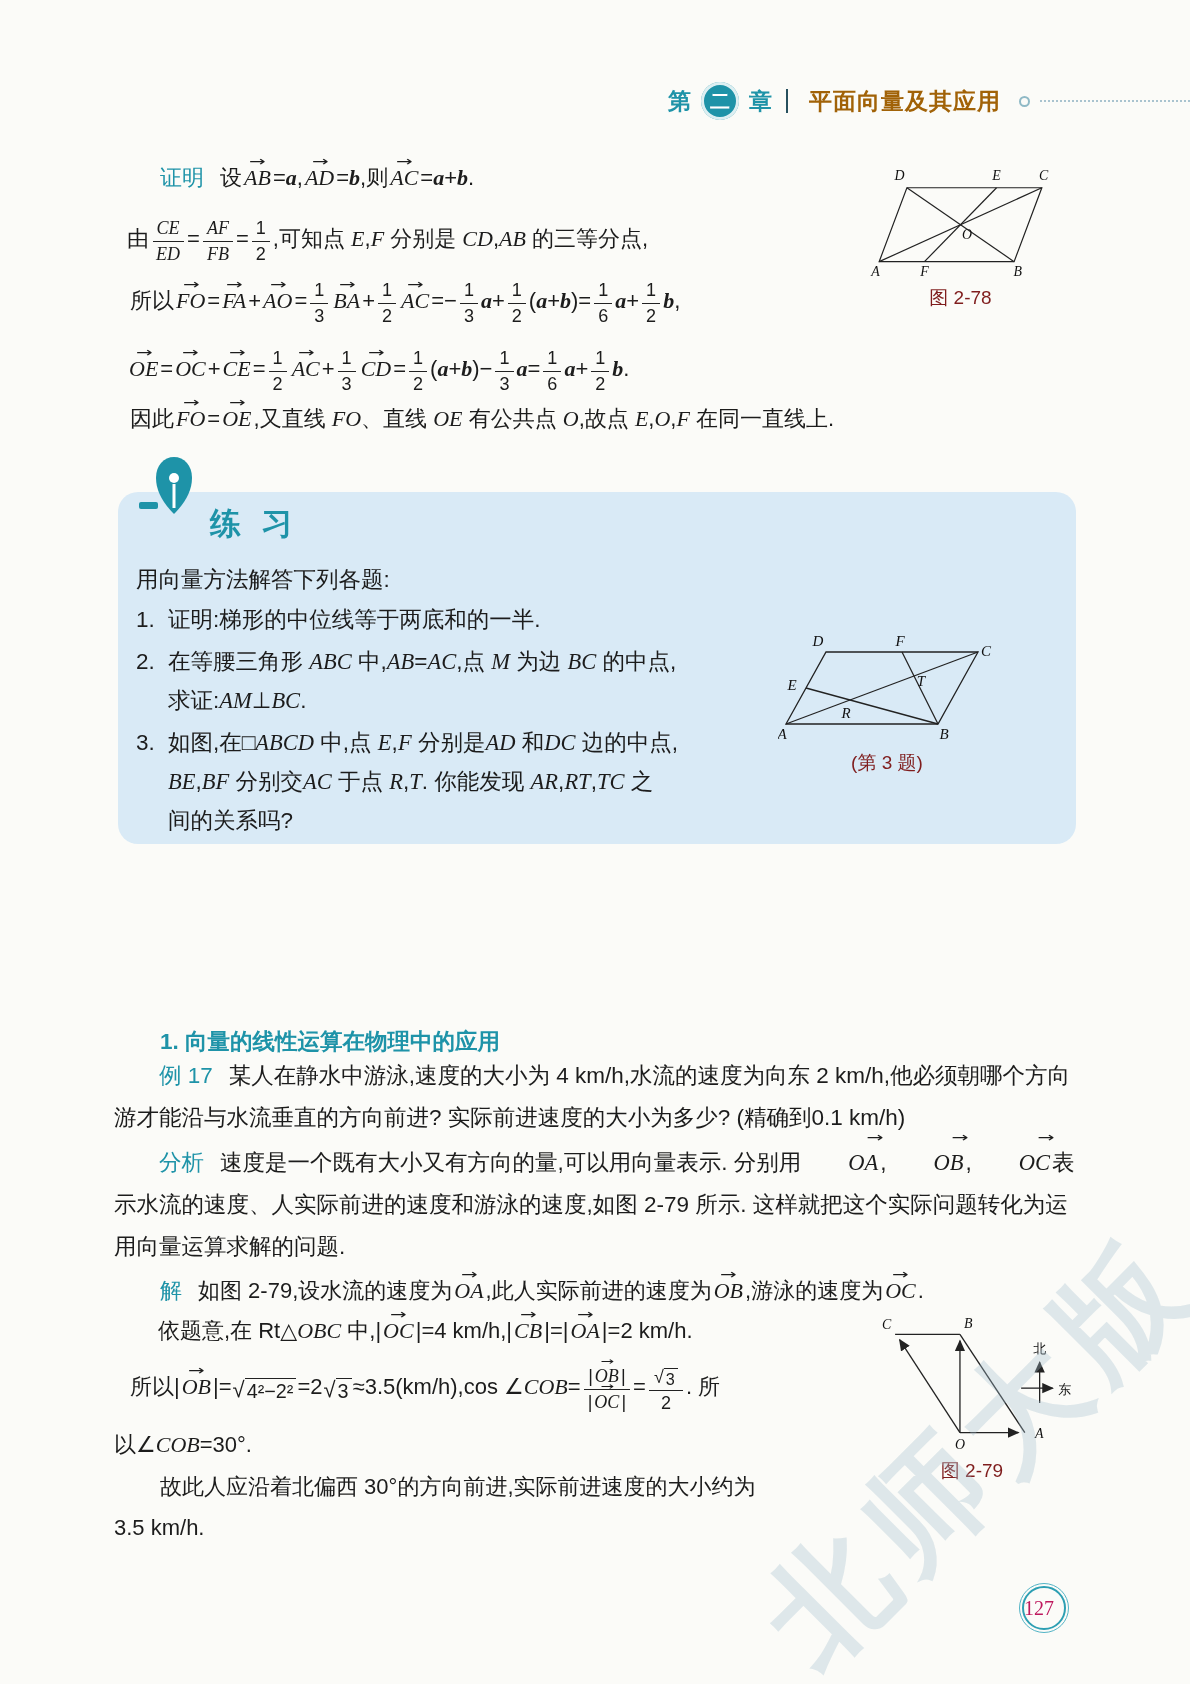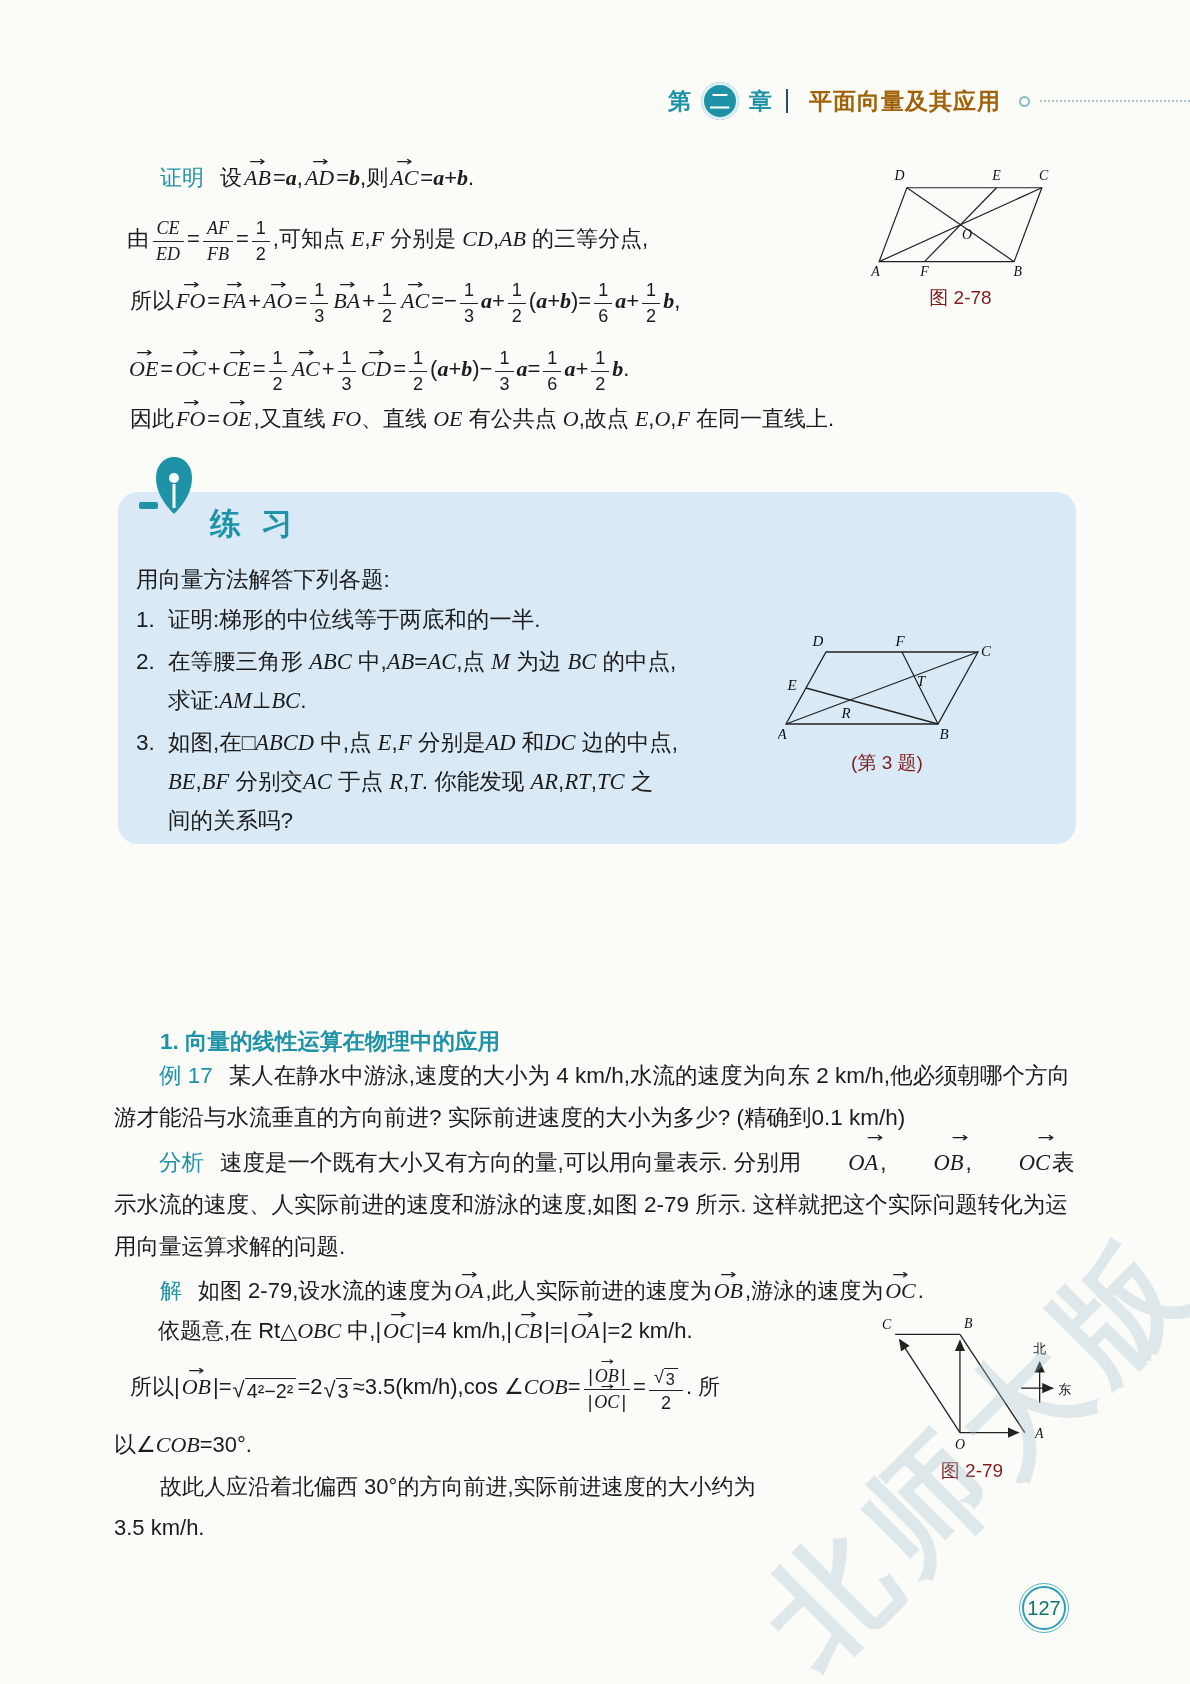--- a/index.html
+++ b/index.html
@@ -48,22 +48,22 @@
   .pr-num{flex:none;width:32px;}
   .pr-body{flex:1;}
 
   
   .h2{position:absolute;left:160px;top:873px;color:#1e93a8;font-size:27px;font-weight:bold;letter-spacing:1px;}
   .h3{position:absolute;left:160px;top:1026px;color:#1e93a8;font-size:22.5px;font-weight:bold;}
 
   
   .pagenum{position:absolute;left:1019px;top:1583px;width:48px;height:48px;border:1.6px solid #53b4c6;border-radius:50%;
     display:flex;align-items:center;justify-content:center;}
-  .pagenum-in{width:40px;height:40px;border:2px solid #2d9fb3;border-radius:50%;display:flex;align-items:center;justify-content:center;
-    font-family:Liberation Sans, sans-serif;font-size:20px;color:#0f766e;}
+  .pagenum-in{width:40px;height:40px;border:2px solid #2d9fb3;border-radius:50%;display:flex;align-items:center;justify-content:flex-start;
+    font-family:Liberation Serif, serif;font-size:20px;color:#be185d;}
 
   .watermark{position:absolute;left:788px;top:1562px;font-size:122px;color:rgba(165,192,207,0.33);
     transform:rotate(-45deg);transform-origin:0 50%;letter-spacing:14px;white-space:nowrap;font-weight:bold;}
 </style>
 </head>
 <body>
 
 <div class="page">
 
   <div class="hdr">

